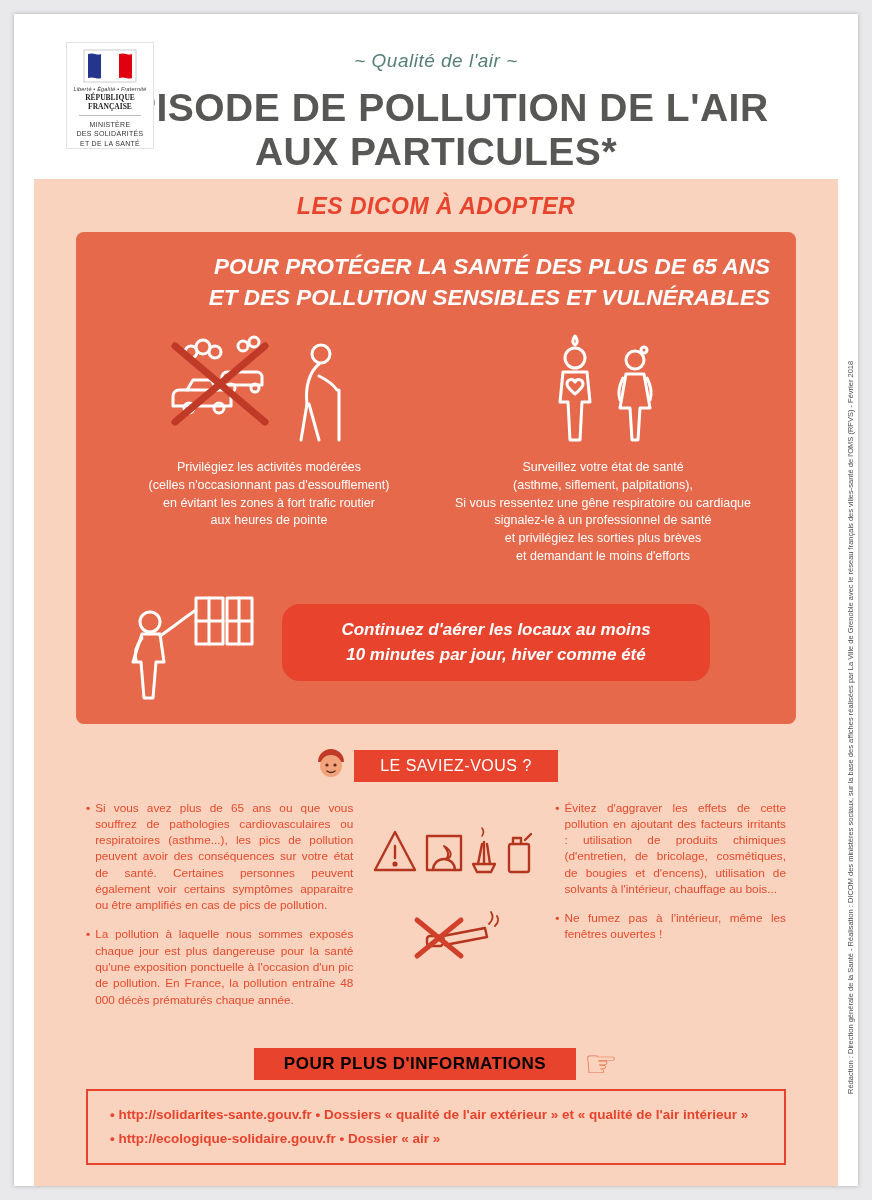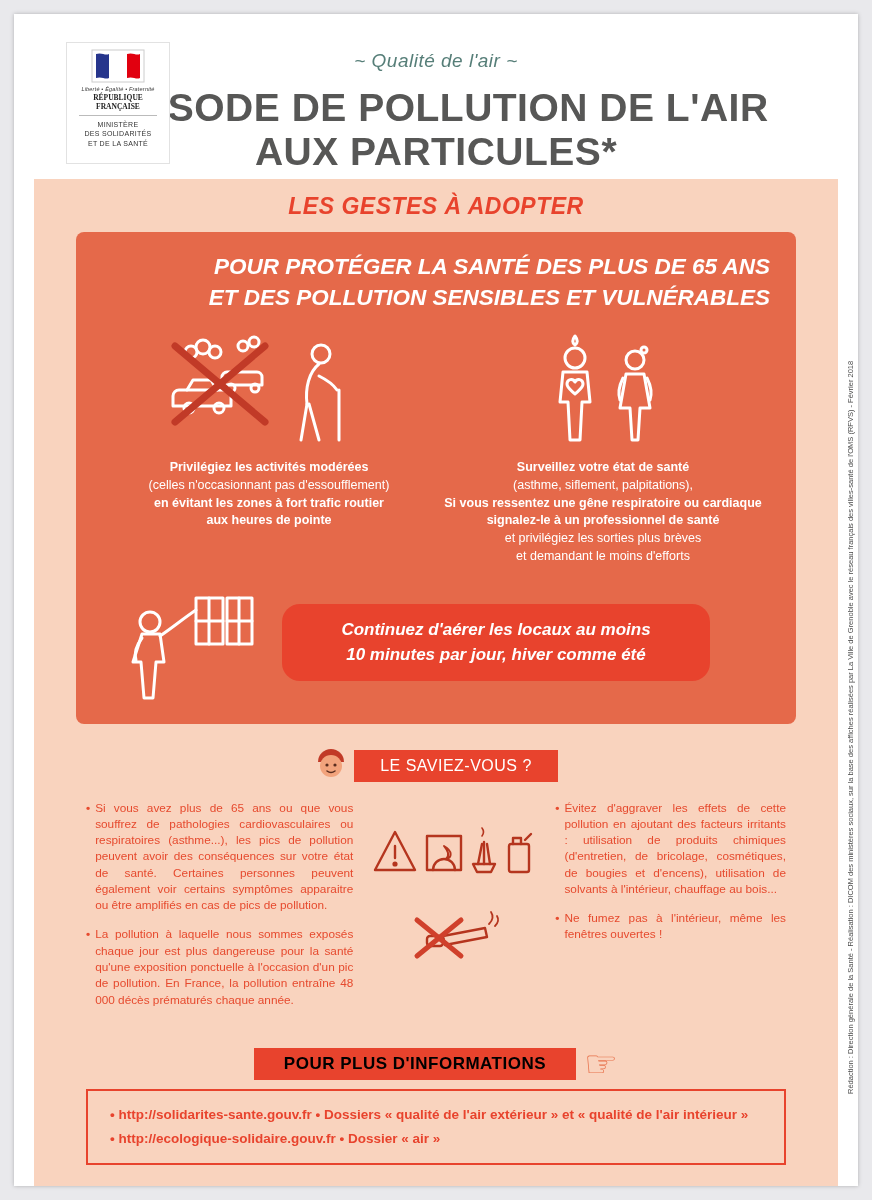--- a/index.html
+++ b/index.html
@@ -12,22 +12,22 @@
   .poster {
     width:844px; height:1172px; margin:14px auto;
     background:#ffffff; position:relative;
     display:flex; flex-direction:column;
     box-shadow:0 0 4px rgba(0,0,0,.25);
     overflow:hidden;
   }
   
   .header { background:#fff; padding:30px 40px 6px; position:relative; }
   .gov-logo {
-    position:absolute; left:52px; top:28px; width:104px;
-    border:1px solid #e2e2e2; background:#fff; padding:6px 4px 15px;
+    position:absolute; left:52px; top:28px; width:88px;
+    border:1px solid #e2e2e2; background:#fff; padding:6px 4px 0;
     text-align:center;
   }
   .gov-logo svg { display:block; margin:0 auto 3px; }
   .gov-motto { font-size:5.5px; font-style:italic; color:#333; letter-spacing:.2px; }
   .gov-rep { font-family:"Liberation Serif", serif; font-size:7.5px; font-weight:bold; color:#222; margin-top:1px; }
   .gov-div { border-top:1px solid #bbb; margin:4px 8px; }
   .gov-min { font-size:7px; color:#333; line-height:1.35; letter-spacing:.3px; }
   .tagline { text-align:center; font-size:19px; font-style:italic; color:#567e78; letter-spacing:.5px; padding-top:6px; }
   .main-title { text-align:center; color:#575756; font-weight:bold; font-size:39px; line-height:1.12; letter-spacing:.5px; margin-top:14px; }
   
@@ -36,21 +36,21 @@
   
   .orange-panel {
     background:#e5694a; border-radius:8px; margin:12px 42px 0;
     padding:20px 26px 22px; color:#fff;
   }
   .op-heading { text-align:right; font-size:22.5px; font-weight:bold; font-style:italic; line-height:1.35; }
   .op-cols { display:flex; margin-top:16px; }
   .op-col { flex:1; text-align:center; }
   .op-icon { height:118px; display:flex; align-items:flex-end; justify-content:center; margin-bottom:12px; }
   .op-line { font-size:12.5px; line-height:1.42; }
-  .op-line.bold { font-weight:bold; }
+  .op-line.bold { font-weight:normal; }
   .op-bottom { display:flex; align-items:center; margin-top:18px; }
   .op-window-icon { width:170px; display:flex; justify-content:center; flex-shrink:0; }
   .aerer-box {
     background:#e8432d; border-radius:18px; flex:1; margin:0 60px 0 10px;
     padding:14px 16px; text-align:center; font-size:17px; font-weight:bold; font-style:italic; line-height:1.45;
   }
   
   .sv-banner-row { display:flex; justify-content:center; align-items:flex-end; margin-top:24px; }
   .sv-mascot { margin-right:6px; margin-bottom:-2px; }
   .sv-banner { background:#e8432d; color:#fff; font-weight:normal; font-size:16px; letter-spacing:.5px; padding:7px 26px; }
@@ -97,21 +97,21 @@
     </div>
     <div class="tagline">~ Qualité de l'air ~</div>
     <div class="main-title">
       <div>ÉPISODE DE POLLUTION DE L'AIR</div>
       <div>AUX PARTICULES*</div>
     </div>
   </div>
 
   <div class="peach">
 
-    <div class="kicker">LES GESTES À ADOPTER</div>
+    <div class="kicker">LES DICOM À ADOPTER</div>
 
     <div class="orange-panel">
       <div class="op-heading">
         <div>POUR PROTÉGER LA SANTÉ DES PLUS DE 65 ANS</div>
         <div>ET DES POLLUTION SENSIBLES ET VULNÉRABLES</div>
       </div>
 
       <div class="op-cols">
 
         <div class="op-col">

